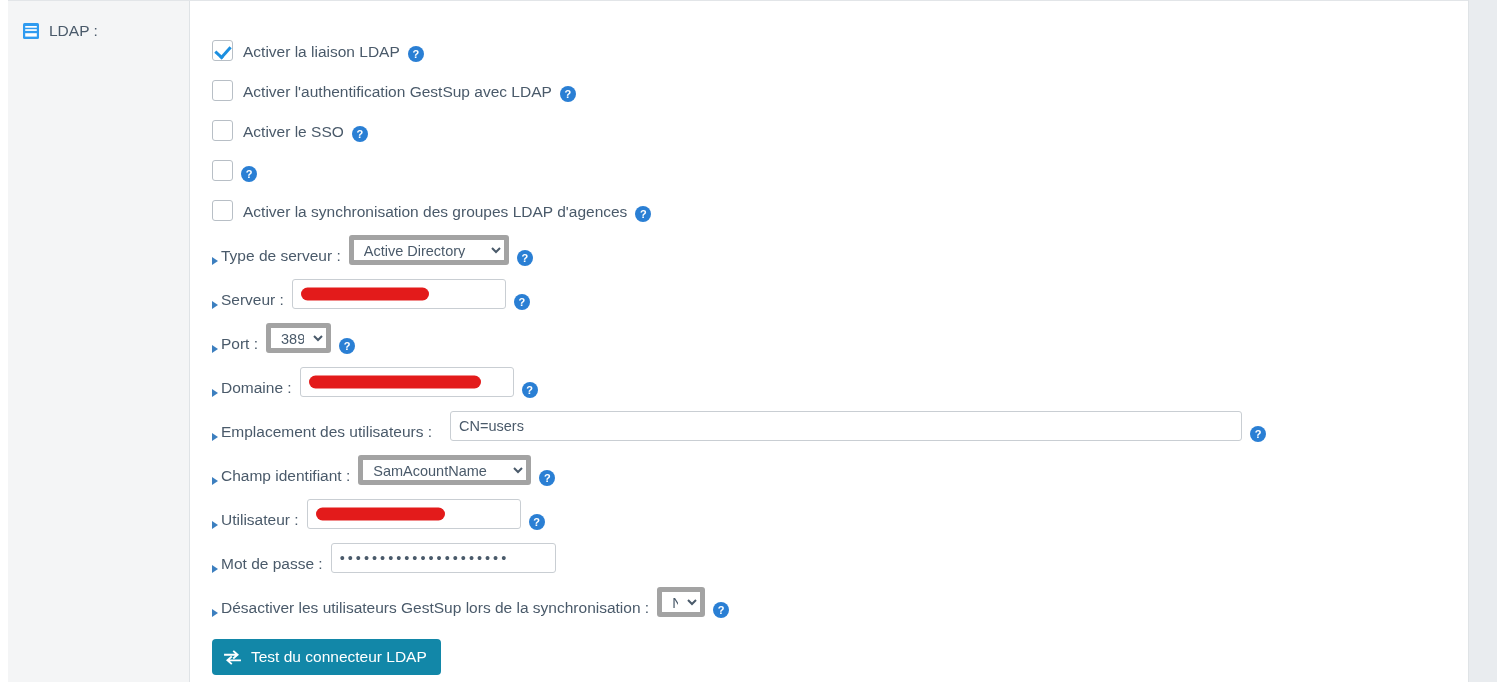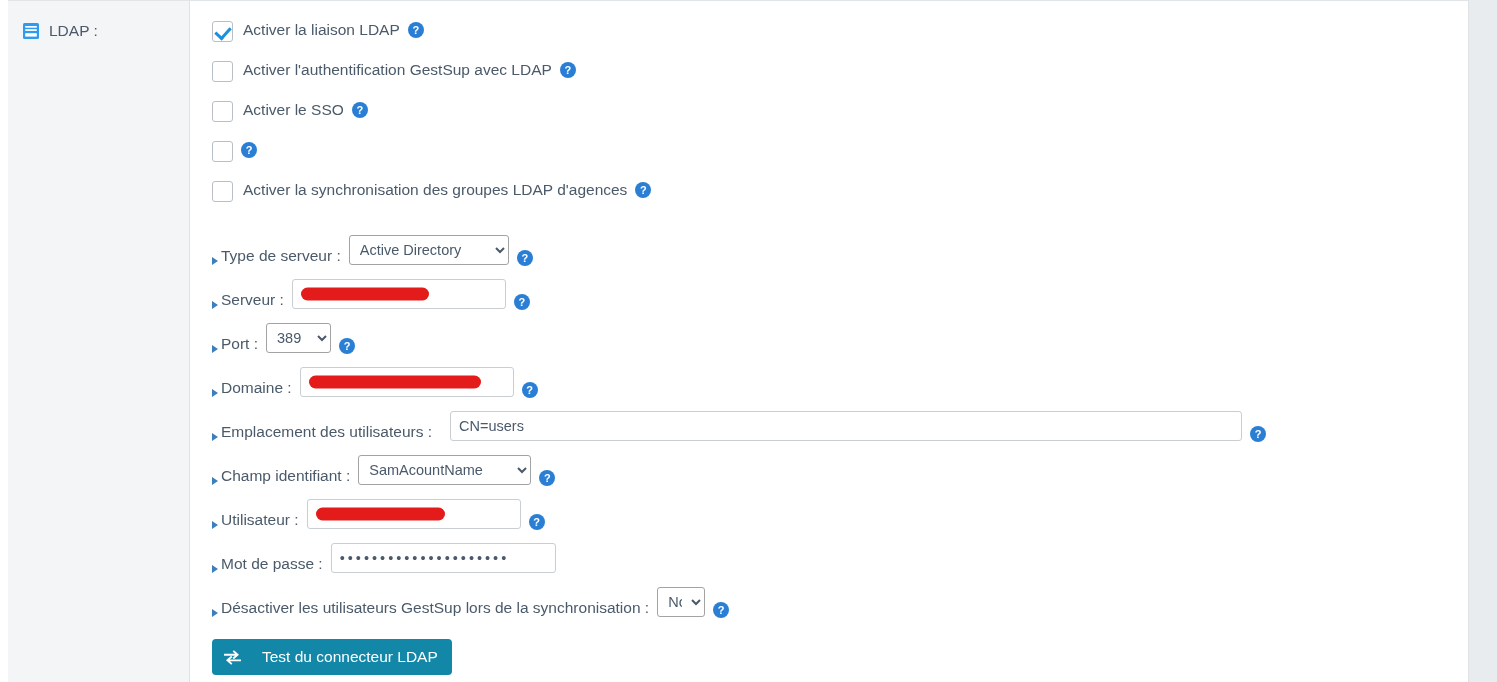--- a/index.html
+++ b/index.html
@@ -41,21 +41,21 @@
   .book-icon{
     width:18px;height:18px;display:block;flex:none;
   }
   
   .content-col{
     flex:1;background:#ffffff;
     padding:20px 0 0 22px;
     box-sizing:border-box;
   }
   .chk-row{
-    display:flex;align-items:flex-start;
+    display:flex;align-items:flex-end;
     height:40px;
   }
   .cbox{
     width:21px;height:21px;flex:none;
     border:1px solid #b8bfc6;
     border-radius:3px;
     background:#fff;
     box-sizing:border-box;
     position:relative;
     margin-right:0;
@@ -104,21 +104,21 @@
     position:relative;top:0px;
   }
   .fld-label{
     font-size:15.5px;color:#4a5a6a;white-space:nowrap;
   }
   select.ui-select{
     font-family:"Liberation Sans", sans-serif;
     font-size:14.5px;
     color:#4a5a6a;
     background:#fff;
-    border:1px solid #a3a3a3;
+    border:5px solid #a3a3a3;
     border-radius:3px;
     height:30px;
     padding:2px 6px;
     margin-left:8px;
     box-sizing:border-box;
   }
   input.ui-text{
     font-family:"Liberation Sans", sans-serif;
     font-size:14.5px;
     color:#4a5a6a;
@@ -144,21 +144,21 @@
     border-radius:7px;
     background:#e31b1b;
     pointer-events:none;
   }
   .pw-dots{
     letter-spacing:3px;
     font-size:13px;
     color:#555f6b;
   }
   .btn-test{
-    display:inline-flex;align-items:center;gap:21px;
+    display:inline-flex;align-items:center;gap:10px;
     background:#1287a8;
     color:#ffffff;
     border:none;
     border-radius:4px;
     font-family:"Liberation Sans", sans-serif;
     font-size:15.5px;
     padding:9px 14px 9px 12px;
     margin-top:22px;
     cursor:pointer;
   }

